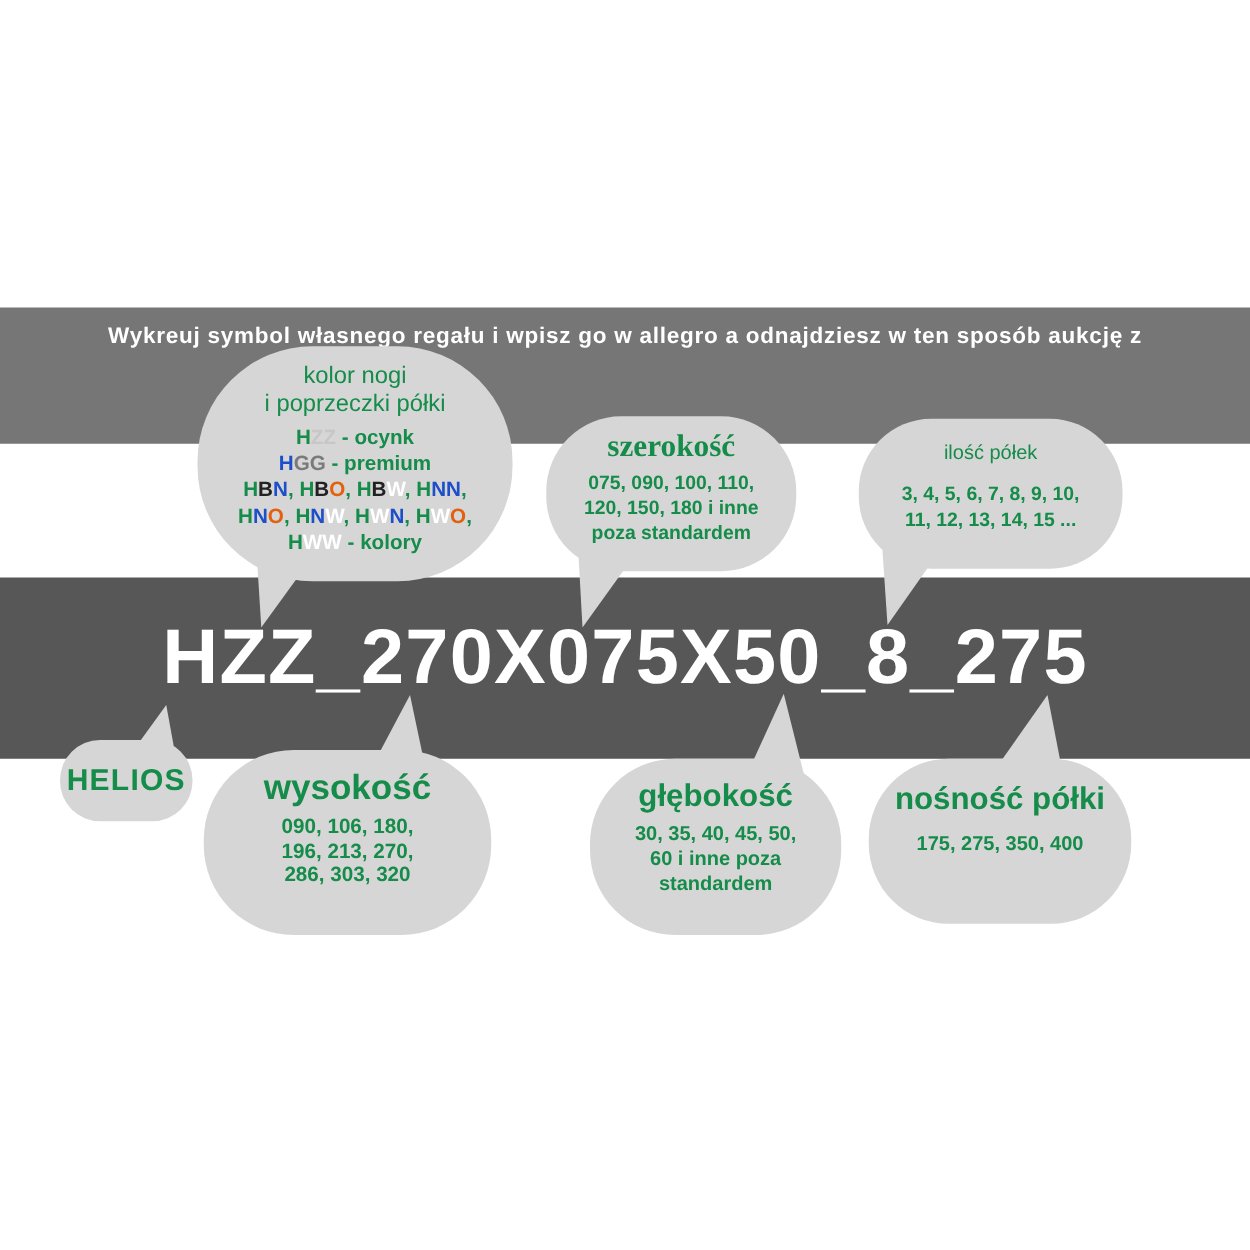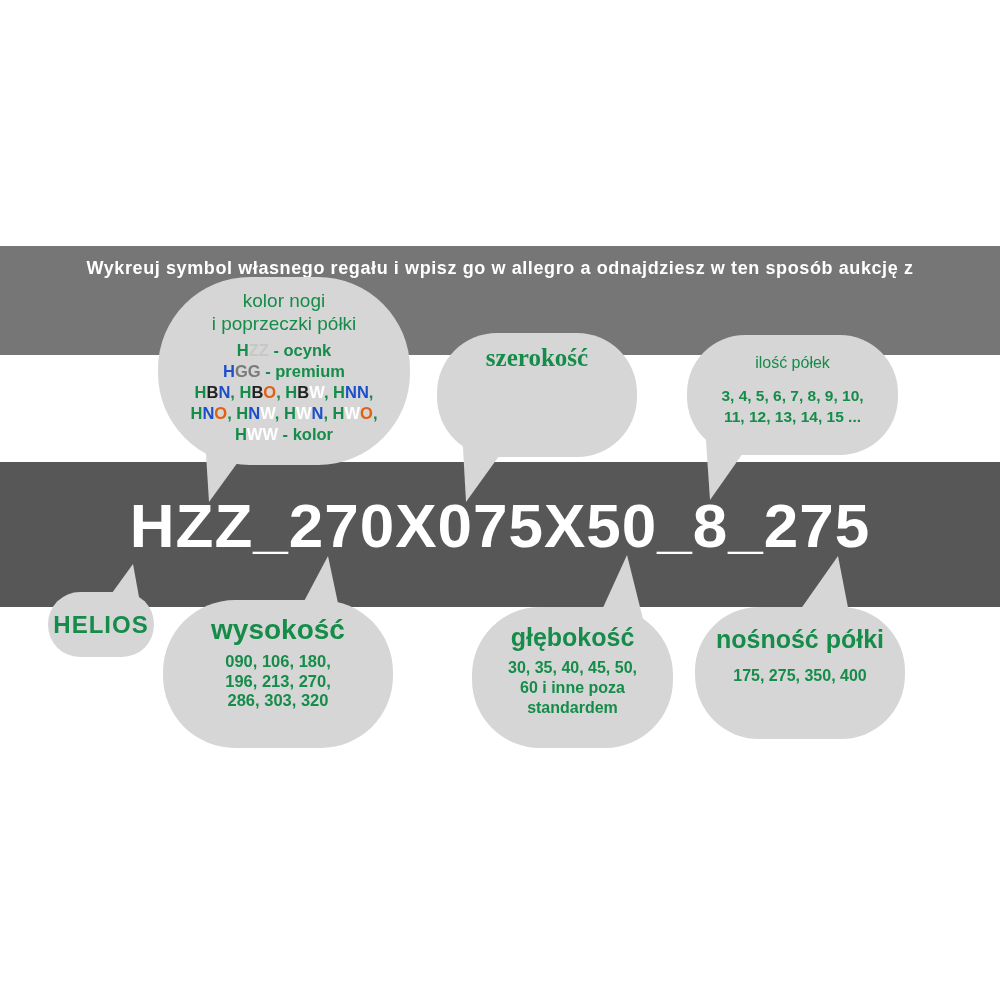--- a/index.html
+++ b/index.html
@@ -69,26 +69,31 @@
   <div class="bubble bubble-color">
     <div class="h1a green">
       <div>kolor nogi</div>
       <div>i poprzeczki półki</div>
     </div>
     <div class="code-lines">
       <div><span style="color: rgb(21, 140, 73);">H</span><span style="color: rgb(199, 199, 199);">ZZ</span><span style="color: rgb(21, 140, 73);"> - ocynk</span></div>
       <div><span style="color: rgb(29, 80, 200);">H</span><span style="color: rgb(122, 122, 122);">GG</span><span style="color: rgb(21, 140, 73);"> - premium</span></div>
       <div><span style="color: rgb(21, 140, 73);">H</span><span style="color: rgb(34, 34, 34);">B</span><span style="color: rgb(29, 80, 200);">N</span><span style="color: rgb(21, 140, 73);">, </span><span style="color: rgb(21, 140, 73);">H</span><span style="color: rgb(34, 34, 34);">B</span><span style="color: rgb(226, 96, 14);">O</span><span style="color: rgb(21, 140, 73);">, </span><span style="color: rgb(21, 140, 73);">H</span><span style="color: rgb(34, 34, 34);">B</span><span style="color: rgb(255, 255, 255);">W</span><span style="color: rgb(21, 140, 73);">, </span><span style="color: rgb(21, 140, 73);">H</span><span style="color: rgb(29, 80, 200);">NN</span><span style="color: rgb(21, 140, 73);">,</span></div>
       <div><span style="color: rgb(21, 140, 73);">H</span><span style="color: rgb(29, 80, 200);">N</span><span style="color: rgb(226, 96, 14);">O</span><span style="color: rgb(21, 140, 73);">, </span><span style="color: rgb(21, 140, 73);">H</span><span style="color: rgb(29, 80, 200);">N</span><span style="color: rgb(255, 255, 255);">W</span><span style="color: rgb(21, 140, 73);">, </span><span style="color: rgb(21, 140, 73);">H</span><span style="color: rgb(255, 255, 255);">W</span><span style="color: rgb(29, 80, 200);">N</span><span style="color: rgb(21, 140, 73);">, </span><span style="color: rgb(21, 140, 73);">H</span><span style="color: rgb(255, 255, 255);">W</span><span style="color: rgb(226, 96, 14);">O</span><span style="color: rgb(21, 140, 73);">,</span></div>
-      <div><span style="color: rgb(21, 140, 73);">H</span><span style="color: rgb(255, 255, 255);">WW</span><span style="color: rgb(21, 140, 73);"> - kolor</span></div>
+      <div><span style="color: rgb(21, 140, 73);">H</span><span style="color: rgb(255, 255, 255);">WW</span><span style="color: rgb(21, 140, 73);"> - kolory</span></div>
     </div>
   </div>
 
   <div class="bubble bubble-width">
     <div class="h2a green">szerokość</div>
+    <div class="num-lines green">
+      <div>075, 090, 100, 110,</div>
+      <div>120, 150, 180  i inne</div>
+      <div>poza standardem</div>
+    </div>
   </div>
 
   <div class="bubble bubble-count">
     <div class="h2b green">ilość półek</div>
     <div class="num-lines-b green">
       <div>3, 4, 5, 6, 7, 8, 9, 10,</div>
       <div>11, 12, 13, 14, 15 ...</div>
     </div>
   </div>
 

